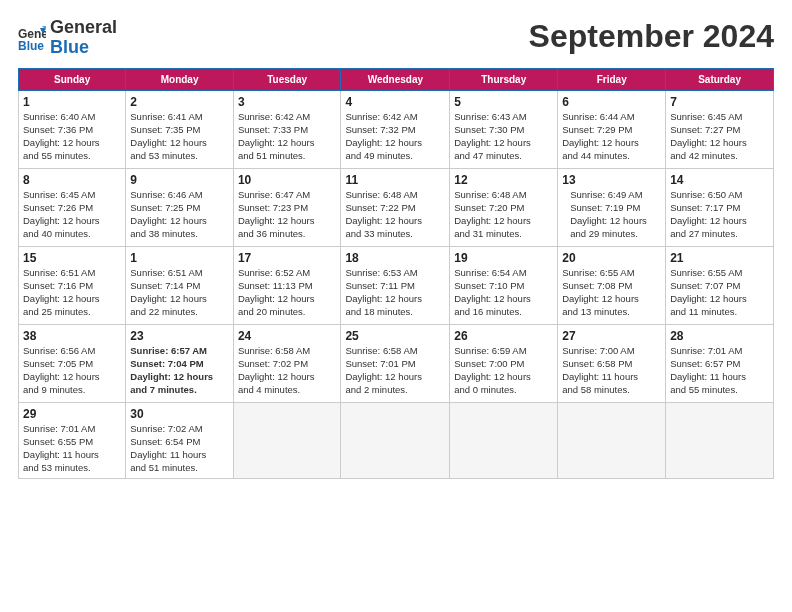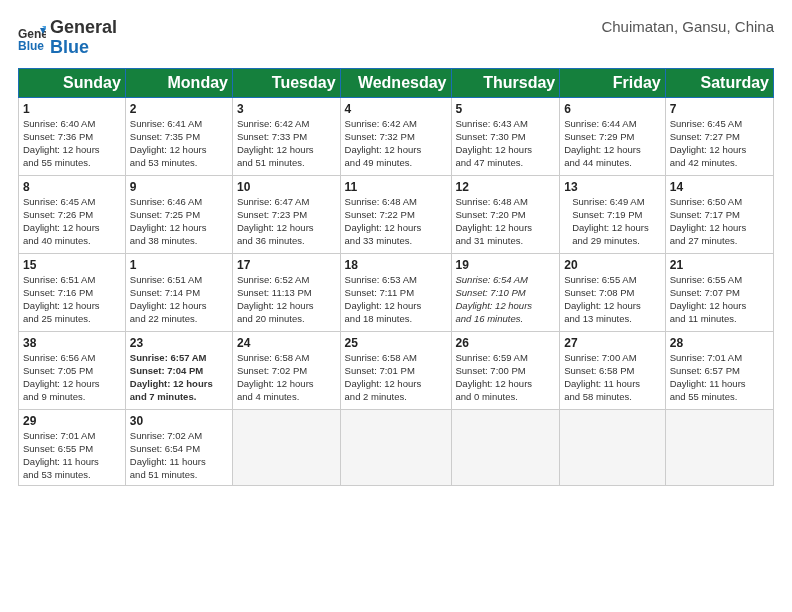--- a/index.html
+++ b/index.html
@@ -48,25 +48,25 @@
     .location {
       font-size: 15px;
       color: #555;
     }
     .calendar {
       width: 100%;
       border-collapse: collapse;
       font-size: 10.5px;
     }
     .calendar th {
-      background: #15803d;
+      background: #be185d;
       color: #fff;
       padding: 5px 4px;
-      text-align: right;
-      font-size: 16px;
+      text-align: center;
+      font-size: 10px;
       font-weight: bold;
       border: 1px solid #1a6db5;
     }
     .calendar td {
       vertical-align: top;
       border: 1px solid #ccc;
       padding: 4px 4px 3px 4px;
       width: 113px;
       min-height: 70px;
       height: 78px;
@@ -101,21 +101,21 @@
         <text x="0" y="26" font-size="12" font-weight="bold" fill="#1a6db5">Blue</text>
         <polygon points="22,4 28,4 25,10" fill="#1a6db5"></polygon>
         <polygon points="24,2 28,2 28,6" fill="#4aa0e0"></polygon>
       </svg>
       <div class="logo-text">
         <div>General</div>
         <div style="color:#1a6db5">Blue</div>
       </div>
     </div>
     <div class="title-block">
-      <div class="location">Chuimatan, Gansu, China</div>
+      <div class="month-title">September 2024</div>
     </div>
   </div>
 
   <table class="calendar">
     <thead>
       <tr>
         <th>Sunday</th>
         <th>Monday</th>
         <th>Tuesday</th>
         <th>Wednesday</th>
@@ -251,21 +251,21 @@
           </td>
           <td>
             <span class="day-num">18</span>
             <div class="day-info" style="white-space: pre-line;">Sunrise: 6:53 AM
 Sunset: 7:11 PM
 Daylight: 12 hours
 and 18 minutes.</div>
           </td>
           <td>
             <span class="day-num">19</span>
-            <div class="day-info" style="white-space: pre-line; font-style: italic;">Sunrise: 6:54 AM
+            <div class="day-info" style="white-space: pre-line;">Sunrise: 6:54 AM
 Sunset: 7:10 PM
 Daylight: 12 hours
 and 16 minutes.</div>
           </td>
           <td>
             <span class="day-num">20</span>
             <div class="day-info" style="white-space: pre-line;">Sunrise: 6:55 AM
 Sunset: 7:08 PM
 Daylight: 12 hours
 and 13 minutes.</div>

